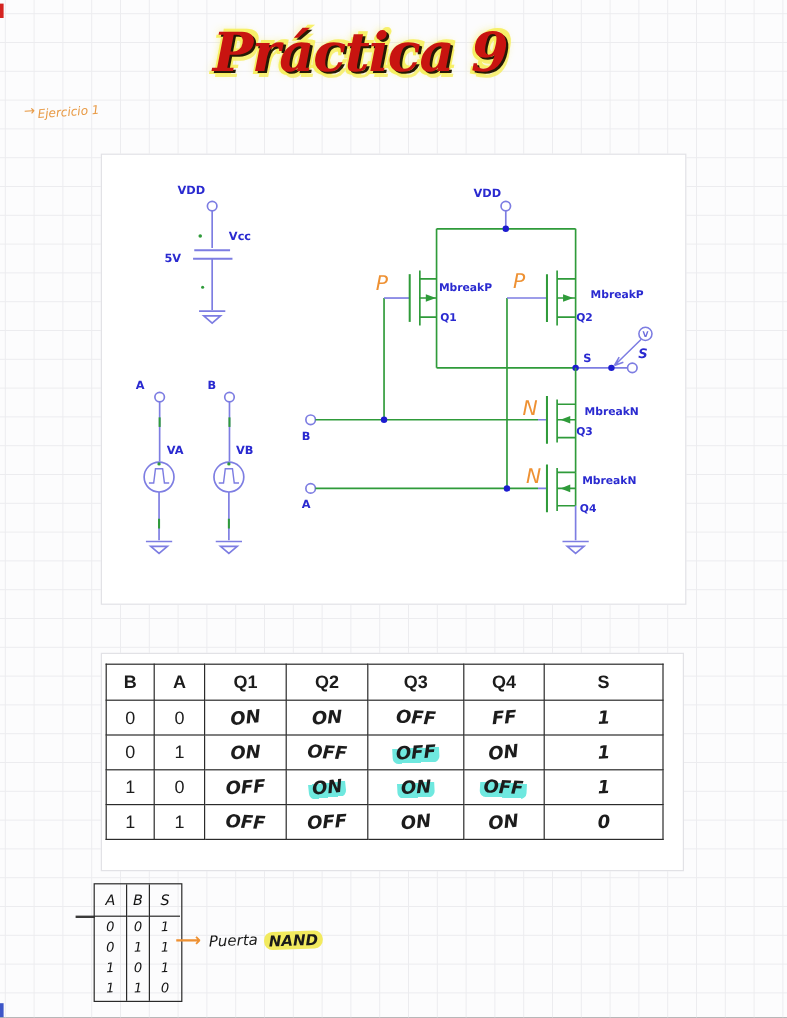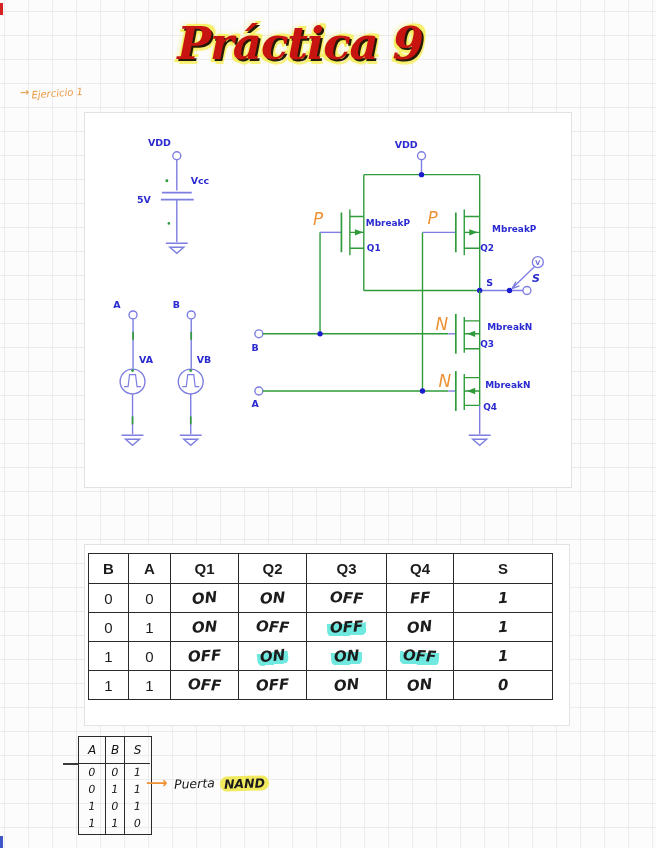--- a/index.html
+++ b/index.html
@@ -14,21 +14,21 @@
   .edge.blue{top:836px;background:#3d56c8;}
   .title{position:absolute;left:140px;top:8px;width:320px;height:78px;
     text-align:center;font-family:"DejaVu Serif",serif;font-style:italic;font-weight:bold;
     font-size:45px;letter-spacing:-1px;color:#c81410;line-height:72px;
     text-shadow:2px 2px 0 #241a06,-2px 3px 0 rgba(246,238,92,.95),
       4px -2px 0 rgba(246,238,92,.9),0 0 7px rgba(246,238,92,.9),3px 5px 0 rgba(246,238,92,.8);}
   .margin-note{position:absolute;left:20px;top:84px;color:#e89a45;
     font-family:"DejaVu Sans",sans-serif;font-style:italic;font-size:10px;transform:rotate(-4deg);}
   .margin-note .arr{font-size:11px;vertical-align:3px;margin-right:2px;}
   .panel{position:absolute;background:#ffffff;border:1px solid #e2e2e6;}
-  .panel.schematic{left:84px;top:112px;width:486px;height:374px;}
+  .panel.schematic{left:84px;top:128px;width:486px;height:374px;}
   .panel.tablebg{left:84px;top:544px;width:484px;height:180px;}
   svg{display:block;}
   .lbl{font:bold 9.5px "DejaVu Sans",sans-serif;fill:#2a2ad0;}
   .lbl.sm{font-size:9px;}
   .ann{font:italic 17px "DejaVu Sans",sans-serif;fill:#ee9133;}
   .probeV{font:bold 6.5px "DejaVu Sans",sans-serif;fill:#6b6bdc;}
   .probeS{font:bold italic 11px "DejaVu Sans",sans-serif;fill:#2a2ad0;}
   table.tt{position:absolute;left:88px;top:553px;width:464px;border-collapse:collapse;
     table-layout:fixed;background:#fff;}
   table.tt th,table.tt td{border:1.4px solid #2b2b2b;text-align:center;padding:0;color:#1c1c1c;}

